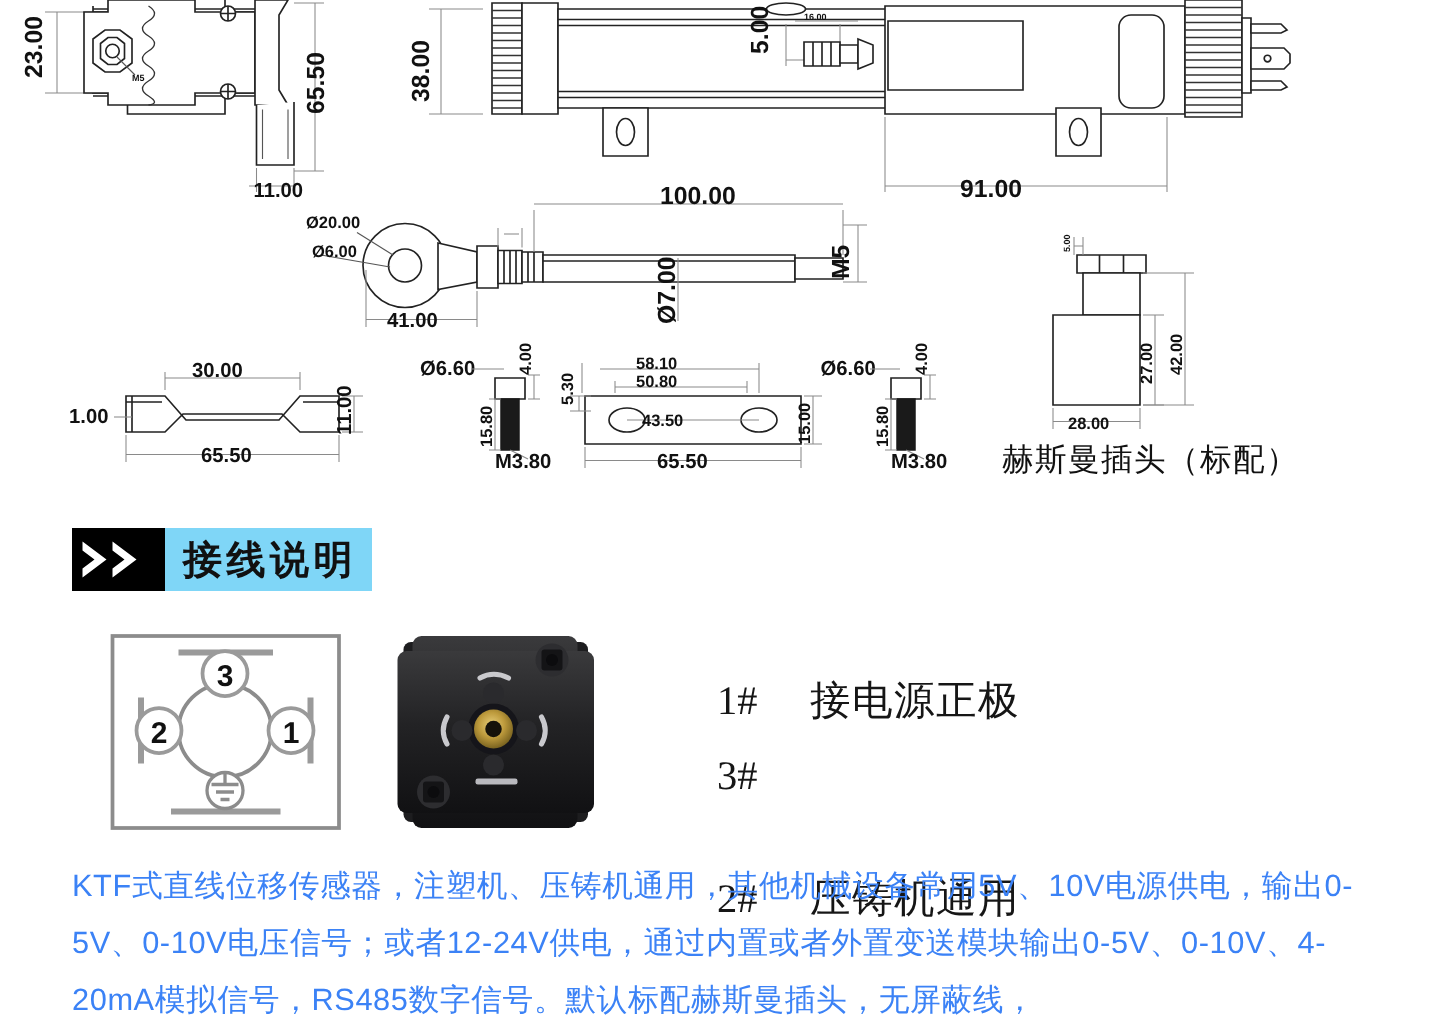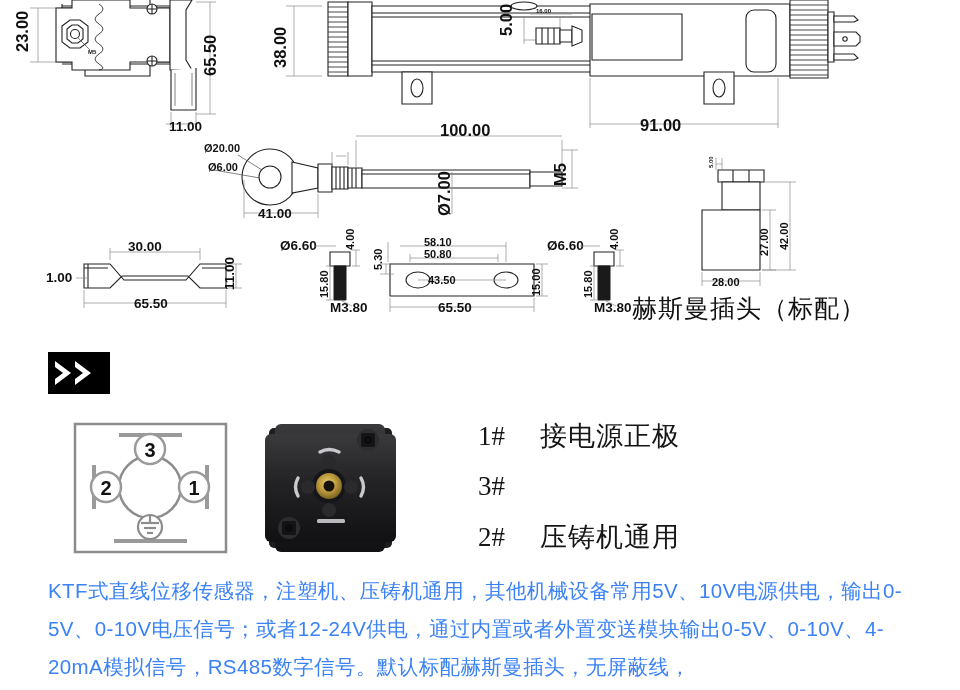--- a/index.html
+++ b/index.html
@@ -35,29 +35,29 @@
     letter-spacing:3px;display:flex;align-items:center;padding:0 10px 0 12px;
     font-family:"Liberation Sans","DejaVu Sans",sans-serif;
   }
 
   .pinout{position:absolute;left:73px;top:422px;width:155px;height:132px;}
   .photo{position:absolute;left:263px;top:422px;width:135px;height:132px;}
 
   .wire-list{position:absolute;left:478px;top:418px;}
   .wire-row{display:flex;align-items:baseline;margin-bottom:17px;font-size:27px;color:#161616;}
   .wire-num{width:62px;font-family:"Liberation Serif","DejaVu Serif",serif;font-weight:400;}
-  .wire-txt{letter-spacing:1px;}
+  .wire-txt{letter-spacing:1px;margin-top:31px;}
 
   .para{
     position:absolute;left:48px;top:572px;width:888px;
     font-size:20.5px;line-height:38px;color:#3b82f6;letter-spacing:0.4px;
     font-family:"Liberation Sans","DejaVu Sans",sans-serif;
   }
   .plug-caption{
-    position:absolute;left:632px;top:292px;font-size:25px;font-weight:400;
+    position:absolute;left:668px;top:292px;font-size:21px;font-weight:400;
     letter-spacing:1px;color:#111;
   }
 </style>
 </head>
 <body>
 
 <div class="stage">
 
   <svg class="draw" viewBox="0 0 960 690">
 
@@ -276,20 +276,21 @@
 
   <div class="plug-caption">赫斯曼插头（标配）</div>
 
   <div class="section-head">
     <div class="chev-block">
       <svg width="56" height="30" viewBox="0 0 56 30" aria-hidden="true">
         <path d="M4 3 L20 15 L4 27 L4 21 L12 15 L4 9 Z" fill="#fff"></path>
         <path d="M24 3 L40 15 L24 27 L24 21 L32 15 L24 9 Z" fill="#fff"></path>
       </svg>
     </div>
+    <div class="head-label">接线说明</div>
   </div>
 
   <div class="pinout">
     <svg width="155" height="132" viewBox="0 0 155 132">
       <rect x="2" y="2" width="151" height="128" fill="#fff" stroke="#8c8c8c" stroke-width="2.5"></rect>
 
       <path d="M48 13 L107 13" stroke="#9a9a9a" stroke-width="4" stroke-linecap="square"></path>
 
       <path d="M43 119 L112 119" stroke="#9a9a9a" stroke-width="4" stroke-linecap="square"></path>
 

